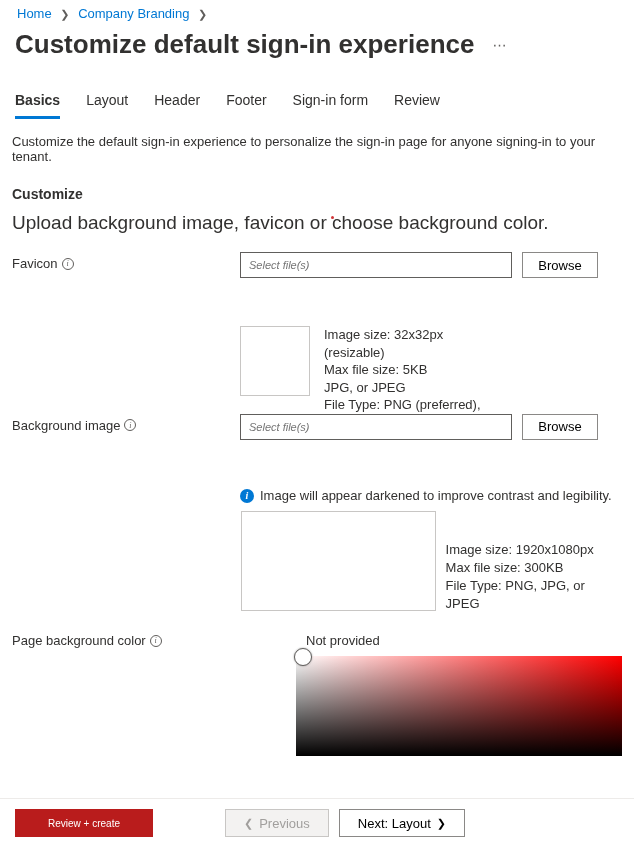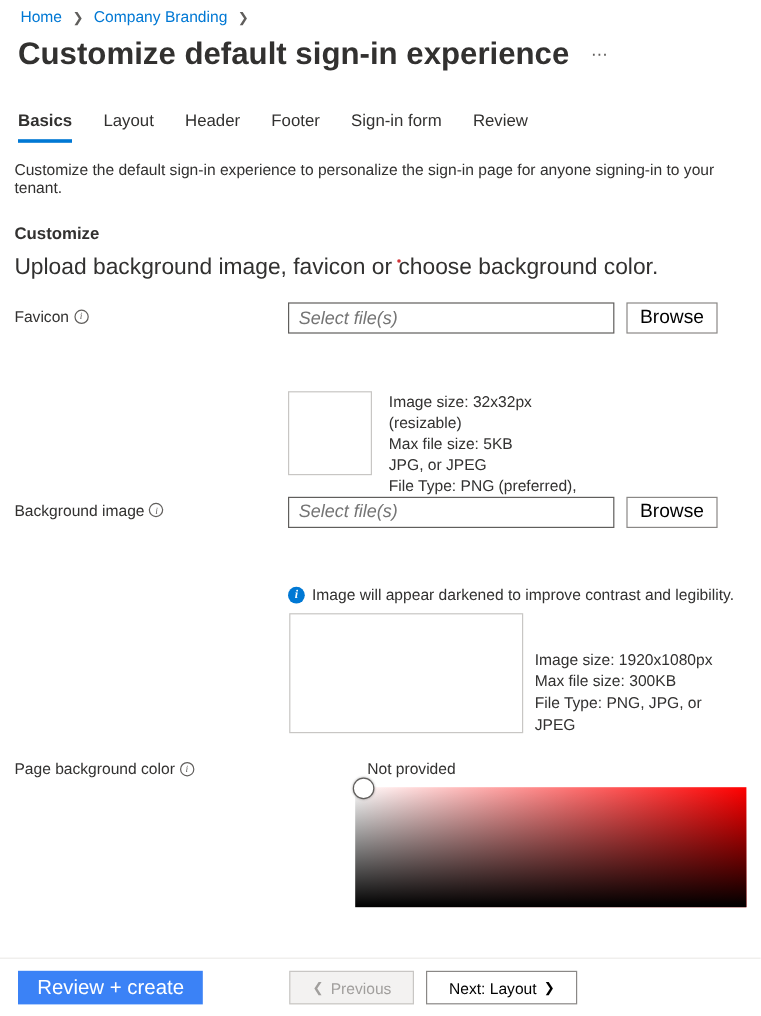--- a/index.html
+++ b/index.html
@@ -122,31 +122,31 @@
       flex: 1;
       display: flex;
       gap: 10px;
     }
     .file-input {
       flex: 1;
       max-width: 272px;
       height: 26px;
       border: 1px solid #605e5c;
       padding: 0 8px;
-      font-size: 15px;
+      font-size: 11px;
       font-style: italic;
       color: #605e5c;
       background: #fff;
     }
     .browse-btn {
       width: 76px;
       height: 26px;
       border: 1px solid #8a8886;
       background: #fff;
-      font-size: 16px;
+      font-size: 13px;
       cursor: pointer;
     }
     .preview-row {
       display: flex;
       margin-left: 228px;
       margin-top: 48px;
       align-items: flex-start;
       gap: 14px;
     }
     .preview-box {
@@ -244,26 +244,26 @@
       left: 0;
       right: 0;
       border-top: 1px solid #edebe9;
       padding: 10px 15px;
       display: flex;
       align-items: center;
       gap: 10px;
       background: #fff;
     }
     .btn-primary {
-      background: #3b82f6;
+      background: #b91c1c;
       color: #fff;
       border: none;
       height: 28px;
-      padding: 0 16px;
-      font-size: 17px;
+      padding: 0 33px;
+      font-size: 10px;
       cursor: pointer;
     }
     .btn-prev {
       margin-left: 62px;
       height: 28px;
       padding: 0 18px;
       border: 1px solid #c8c6c4;
       background: #f3f2f1;
       color: #a19f9d;
       font-size: 13px;

